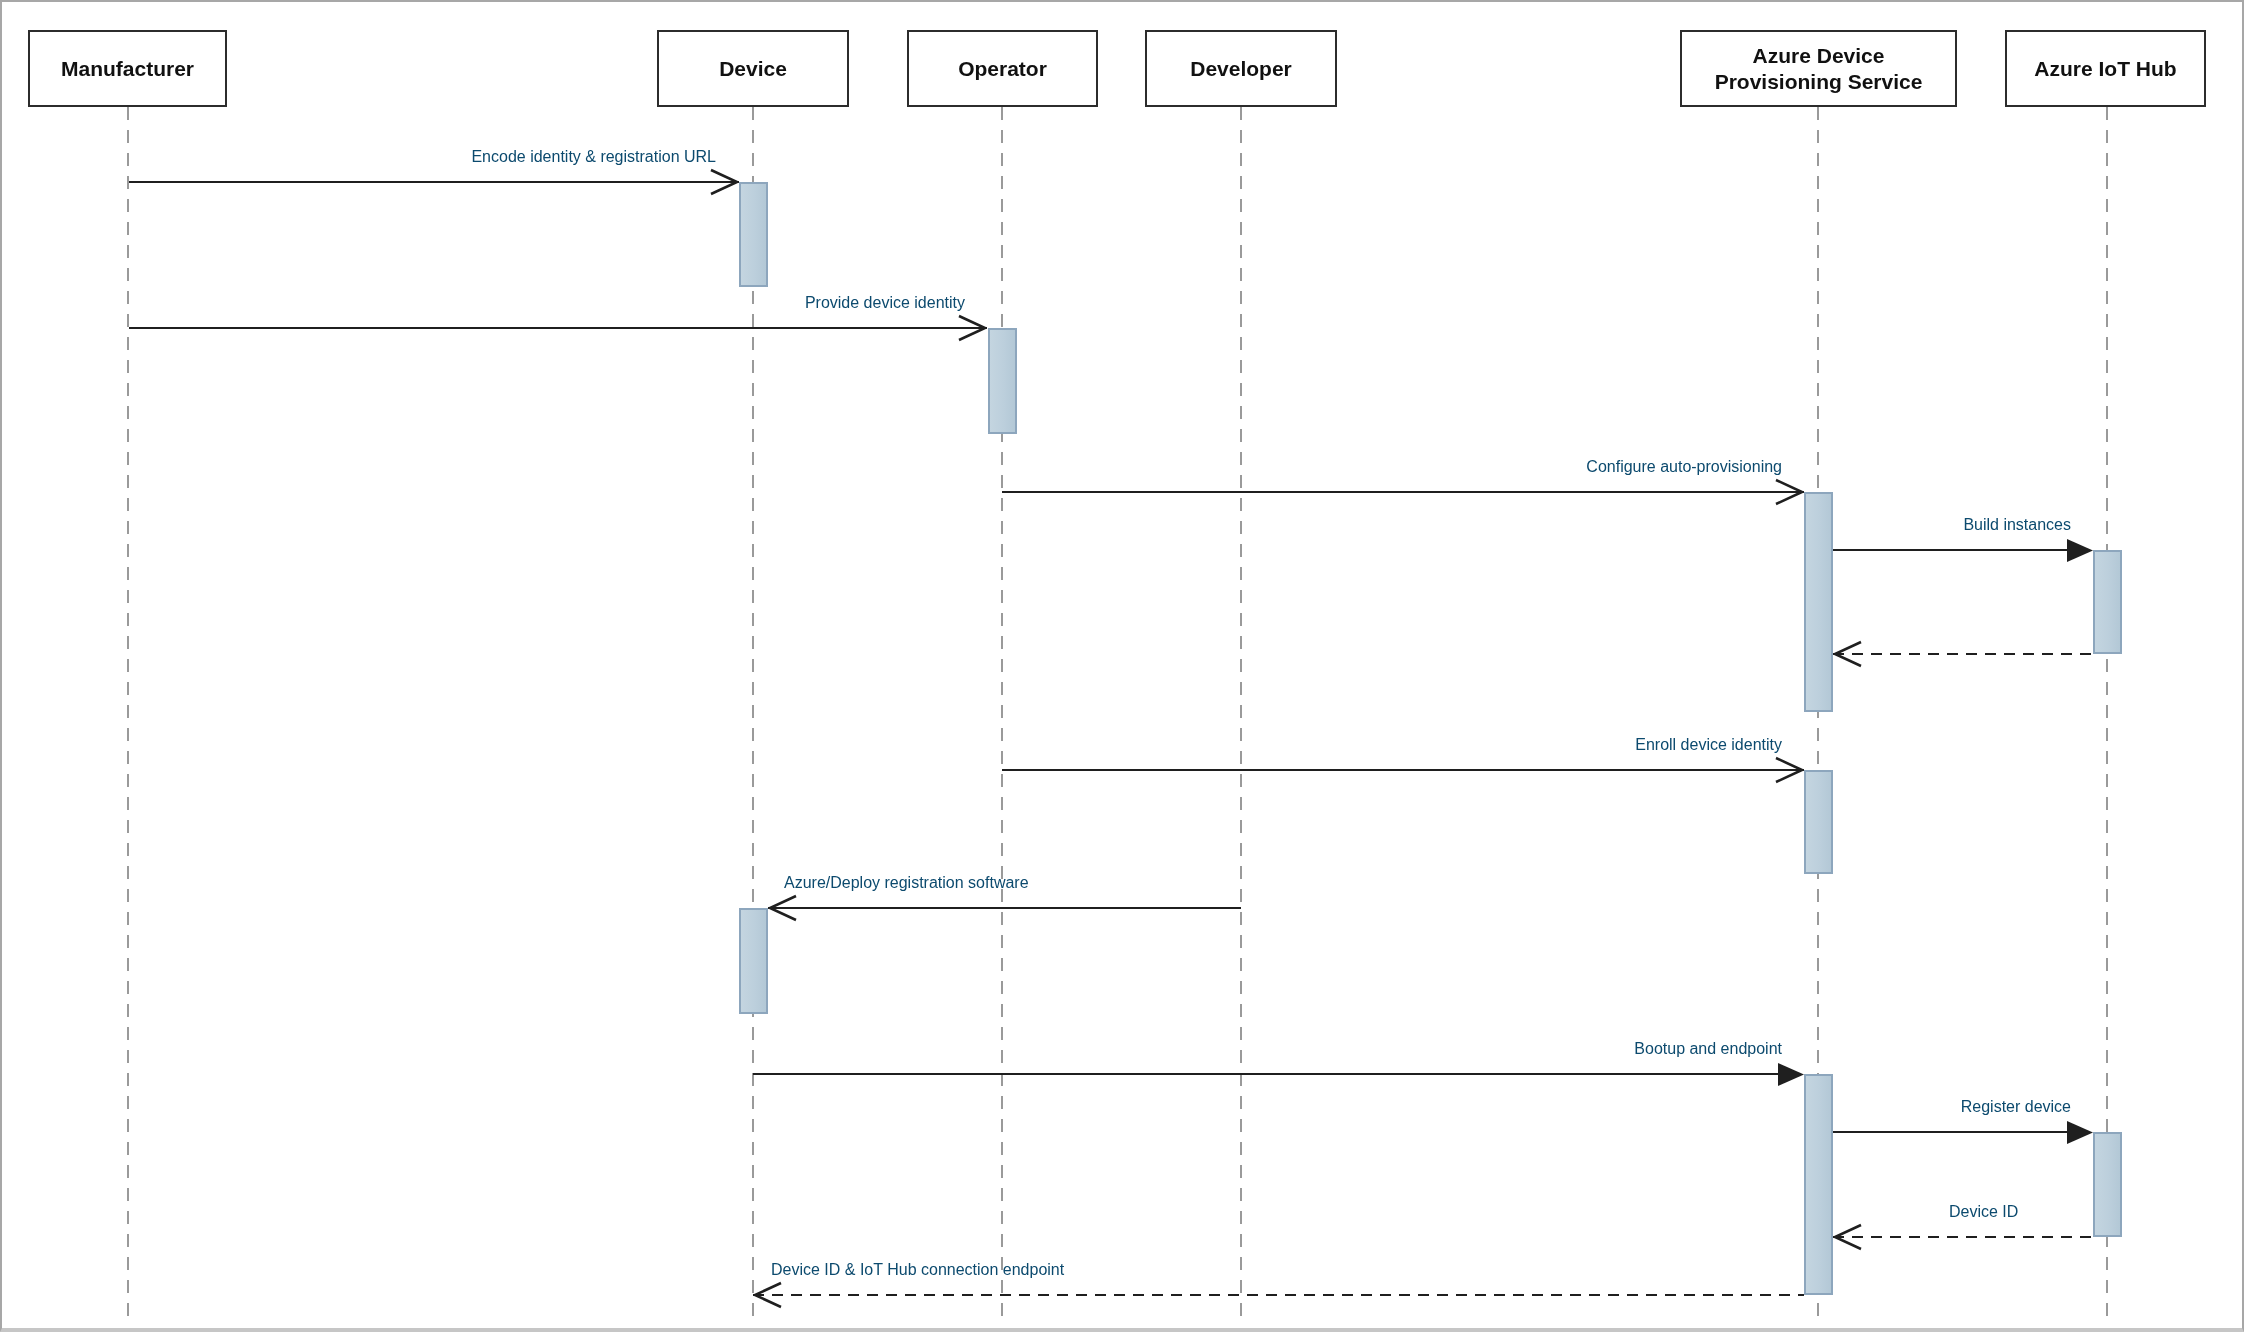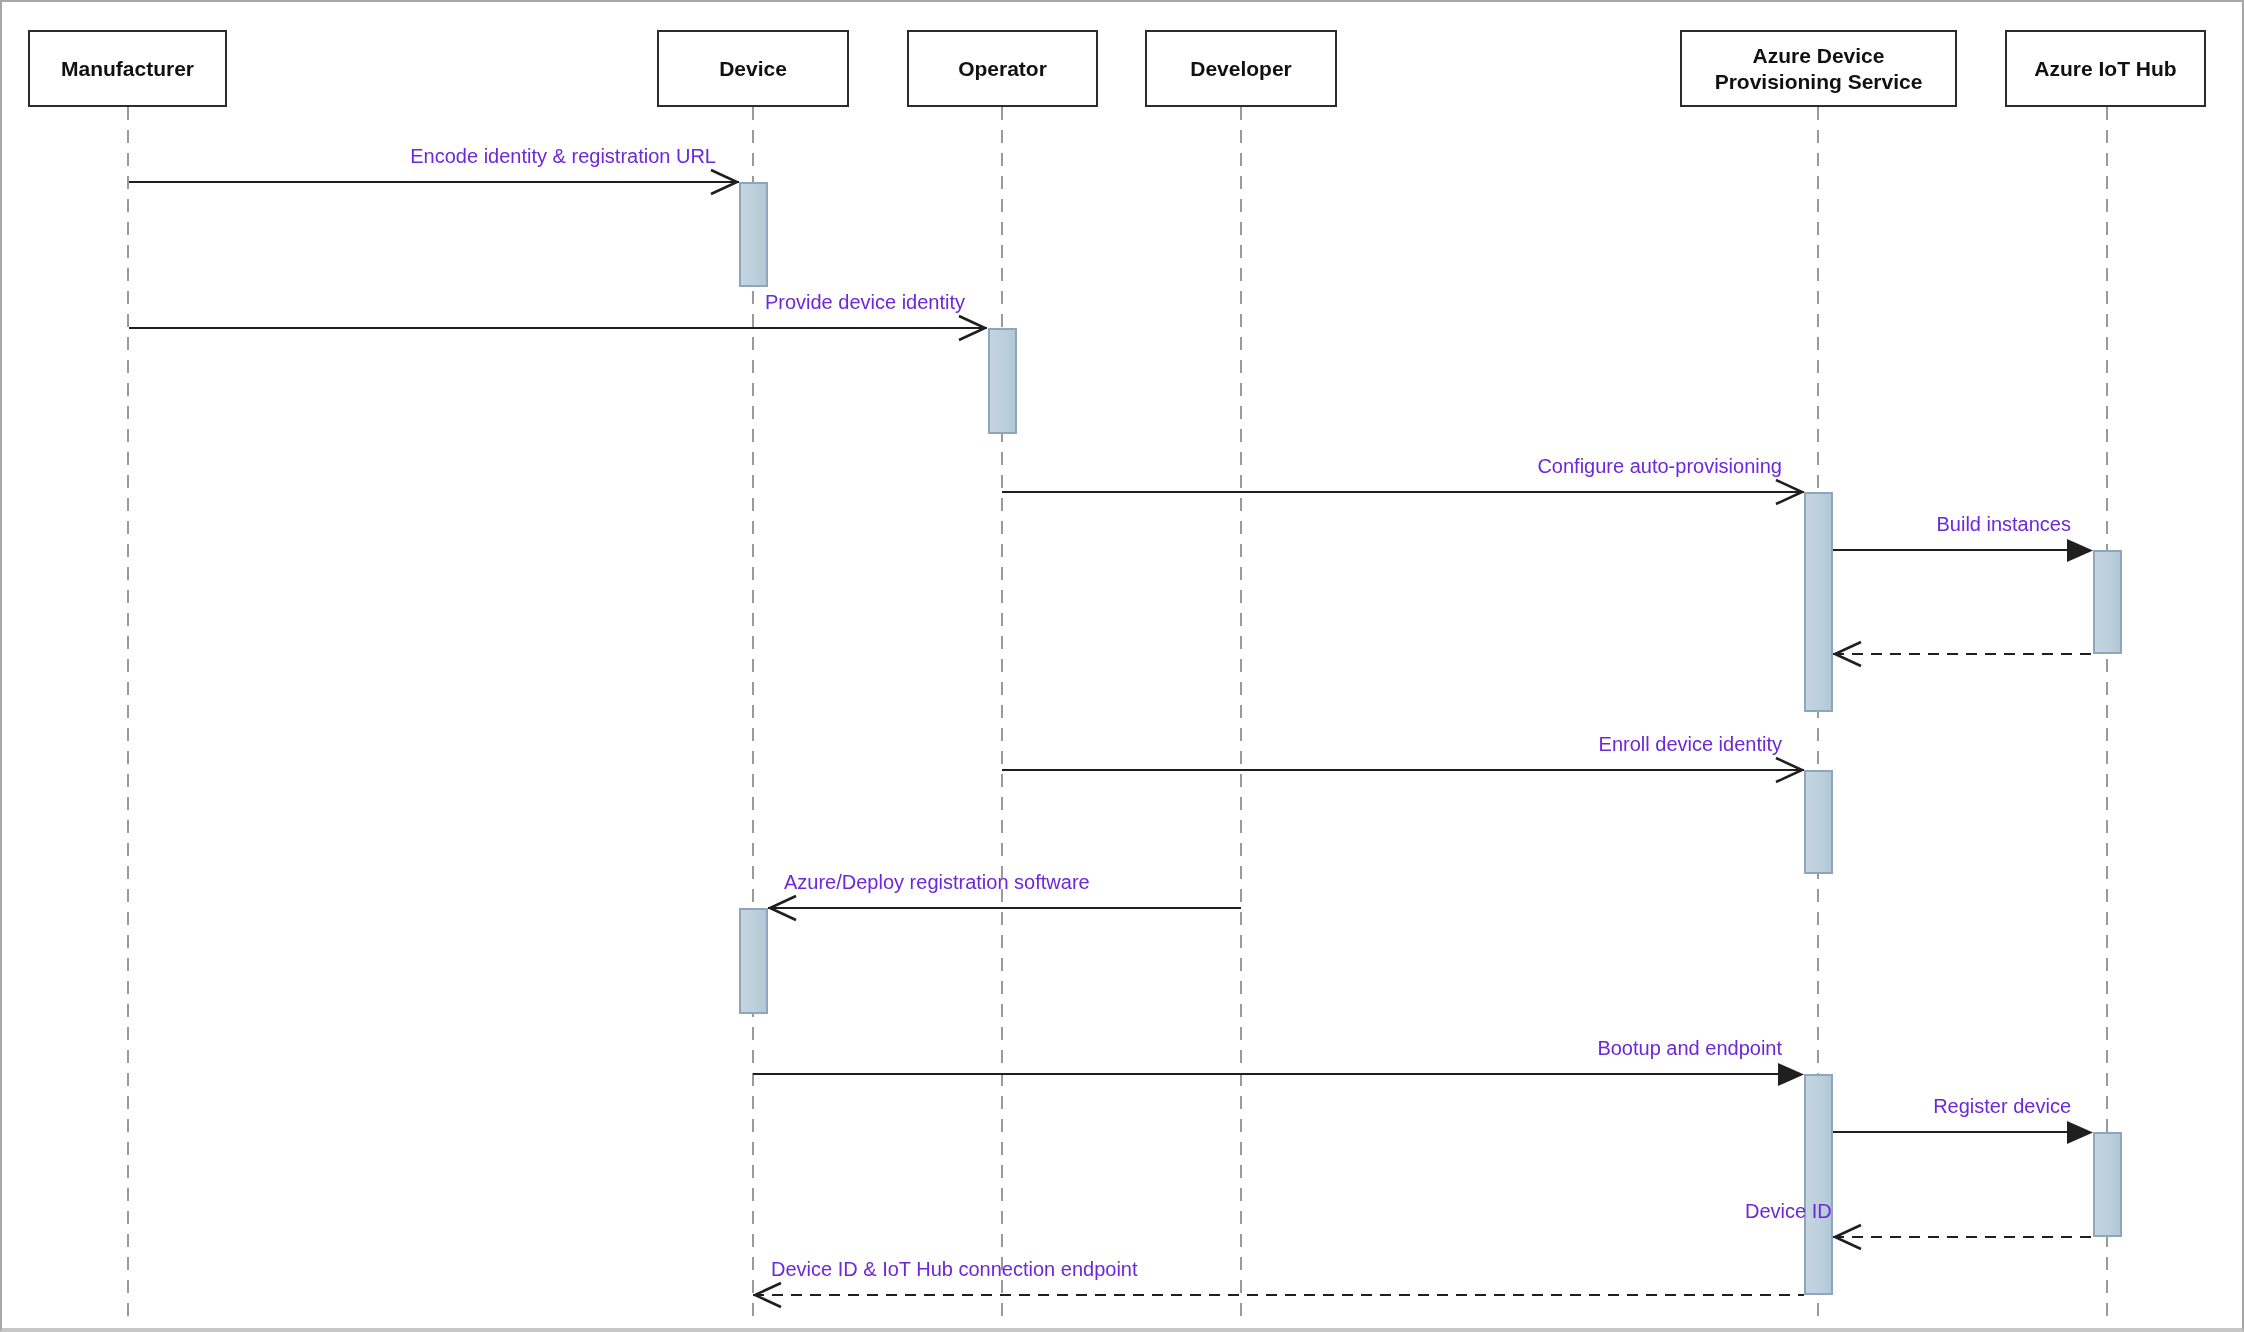--- a/index.html
+++ b/index.html
@@ -50,21 +50,21 @@
     border-top:2px solid #1f1f1f;
     z-index:4;
   }
   .msg-line.dashed {
     border-top:none; height:2px;
     background:repeating-linear-gradient(90deg,#1f1f1f 0 11px,transparent 11px 19px);
   }
   .head { position:absolute; z-index:4; }
   .msg-label {
     position:absolute;
-    font-size:20px; color:#6d28d9;
+    font-size:16px; color:#0c4a6e;
     line-height:23px; white-space:nowrap;
     z-index:6;
   }
 </style>
 </head>
 <body>
 
 <div class="diagram">
 
   <div class="pbox" style="left:26px;   width:199px;">
@@ -152,21 +152,21 @@
   <div class="msg-line" style="left:1831px; top:1129px; width:238px;"></div>
   <svg class="head" style="left:2065px; top:1119px;" width="26" height="23">
       <polygon points="0,0 26,11.5 0,23" fill="#1f1f1f"></polygon>
     </svg>
   <div class="msg-label" style="right:171px; top:1093px;">Register device</div>
 
   <div class="msg-line dashed" style="left:1831px; top:1234px; width:260px;"></div>
   <svg class="head" style="left:1831px; top:1221px;" width="30" height="28">
       <polyline points="28,2 2,14 28,26" fill="none" stroke="#1f1f1f" stroke-width="2.6"></polyline>
     </svg>
-  <div class="msg-label" style="left:1743px; top:1198px;">Device ID</div>
+  <div class="msg-label" style="left:1947px; top:1198px;">Device ID</div>
 
   <div class="msg-line dashed" style="left:751px; top:1292px; width:1051px;"></div>
   <svg class="head" style="left:751px; top:1279px;" width="30" height="28">
       <polyline points="28,2 2,14 28,26" fill="none" stroke="#1f1f1f" stroke-width="2.6"></polyline>
     </svg>
   <div class="msg-label" style="left:769px; top:1256px;">Device ID &amp; IoT Hub connection endpoint</div>
 
 </div>
 
 </body></html>

